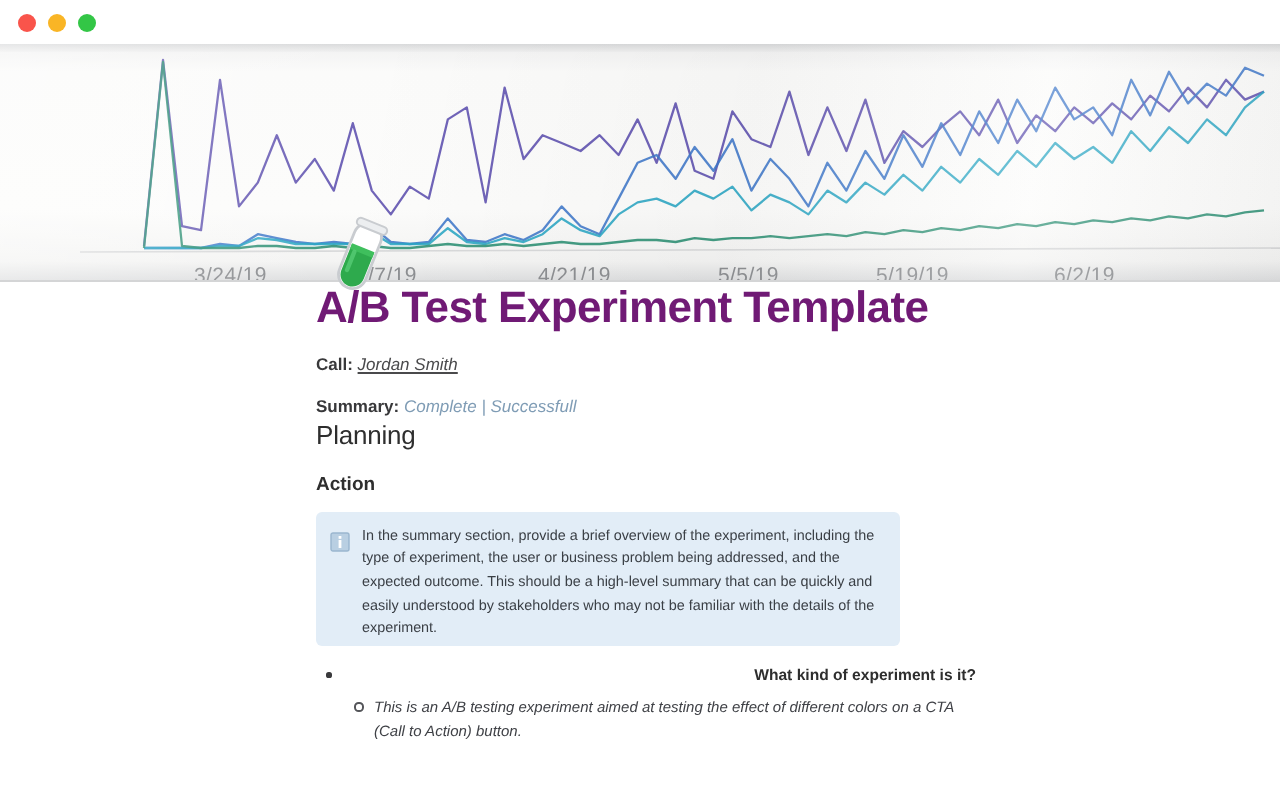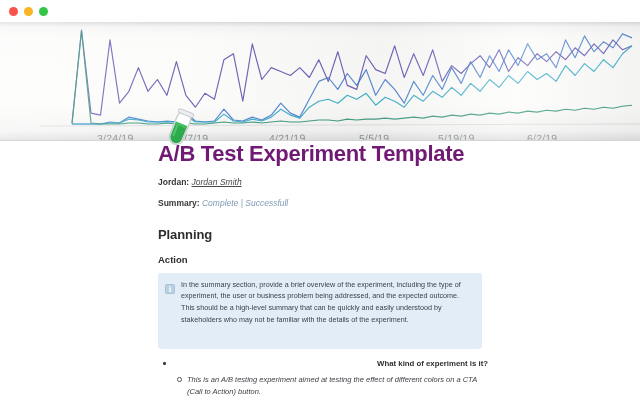--- a/index.html
+++ b/index.html
@@ -61,27 +61,27 @@
 
   h1.title {
     font-size:22px; font-weight:bold; color:#701a75;
     letter-spacing:-0.3px; white-space:nowrap;
   }
   .meta { font-size:8.5px; color:#38383a; margin-top:9px; line-height:1.45; white-space:nowrap; }
   .meta .k { font-weight:bold; }
   .meta .v-italic { font-style:italic; color:#4a4a4c;text-decoration:underline; }
   .meta .v-status { color:#7f9cb5;font-style:italic; }
 
-  h2.section { font-size:13px; font-weight:bold; color:#2e2e2e; margin-top:17px; letter-spacing:-0.1px; }
+  h2.section { font-size:13px; font-weight:normal; color:#2e2e2e; letter-spacing:-0.1px; }
   h3.subsection { font-size:9.5px; font-weight:bold; color:#2e2e2e; margin-top:12px; }
 
   .callout {
-    margin-top:8px; width:324px;
+    margin-top:8px; width:292px;
     background:#e2edf7; border-radius:3px;
-    padding:6px 8px 24px 7px;
+    padding:6px 8px 3px 7px;
     display:flex; gap:6px; align-items:flex-start;
   }
   .callout-icon { flex:0 0 auto; width:10px; height:10px; margin-top:1px; }
   .callout-text { font-size:7.2px; line-height:1.62; color:#3a3f45; }
 
   ul.lvl1 { list-style:none; margin-top:9px; }
   ul.lvl1 > li { position:relative; padding-left:15px; margin-top:6px; }
   ul.lvl1 > li::before {
     content:""; position:absolute; left:5px; top:4px;
     width:2.6px; height:2.6px; border-radius:50%; background:#3a3a3c;
@@ -138,21 +138,21 @@
       </g>
     </svg>
   </div>
 
   <div class="doc">
     <div class="page">
 
       <h1 class="title">A/B Test Experiment Template</h1>
 
       <div class="meta">
-        <span class="k">Jordan:</span>
+        <span class="k">Call:</span>
         <span class="v-italic">Jordan Smith</span>
       </div>
 
       <div class="meta">
         <span class="k">Summary:</span>
         <span class="v-status">Complete | Successfull</span>
       </div>
 
       <h2 class="section">Planning</h2>
       <h3 class="subsection">Action</h3>

